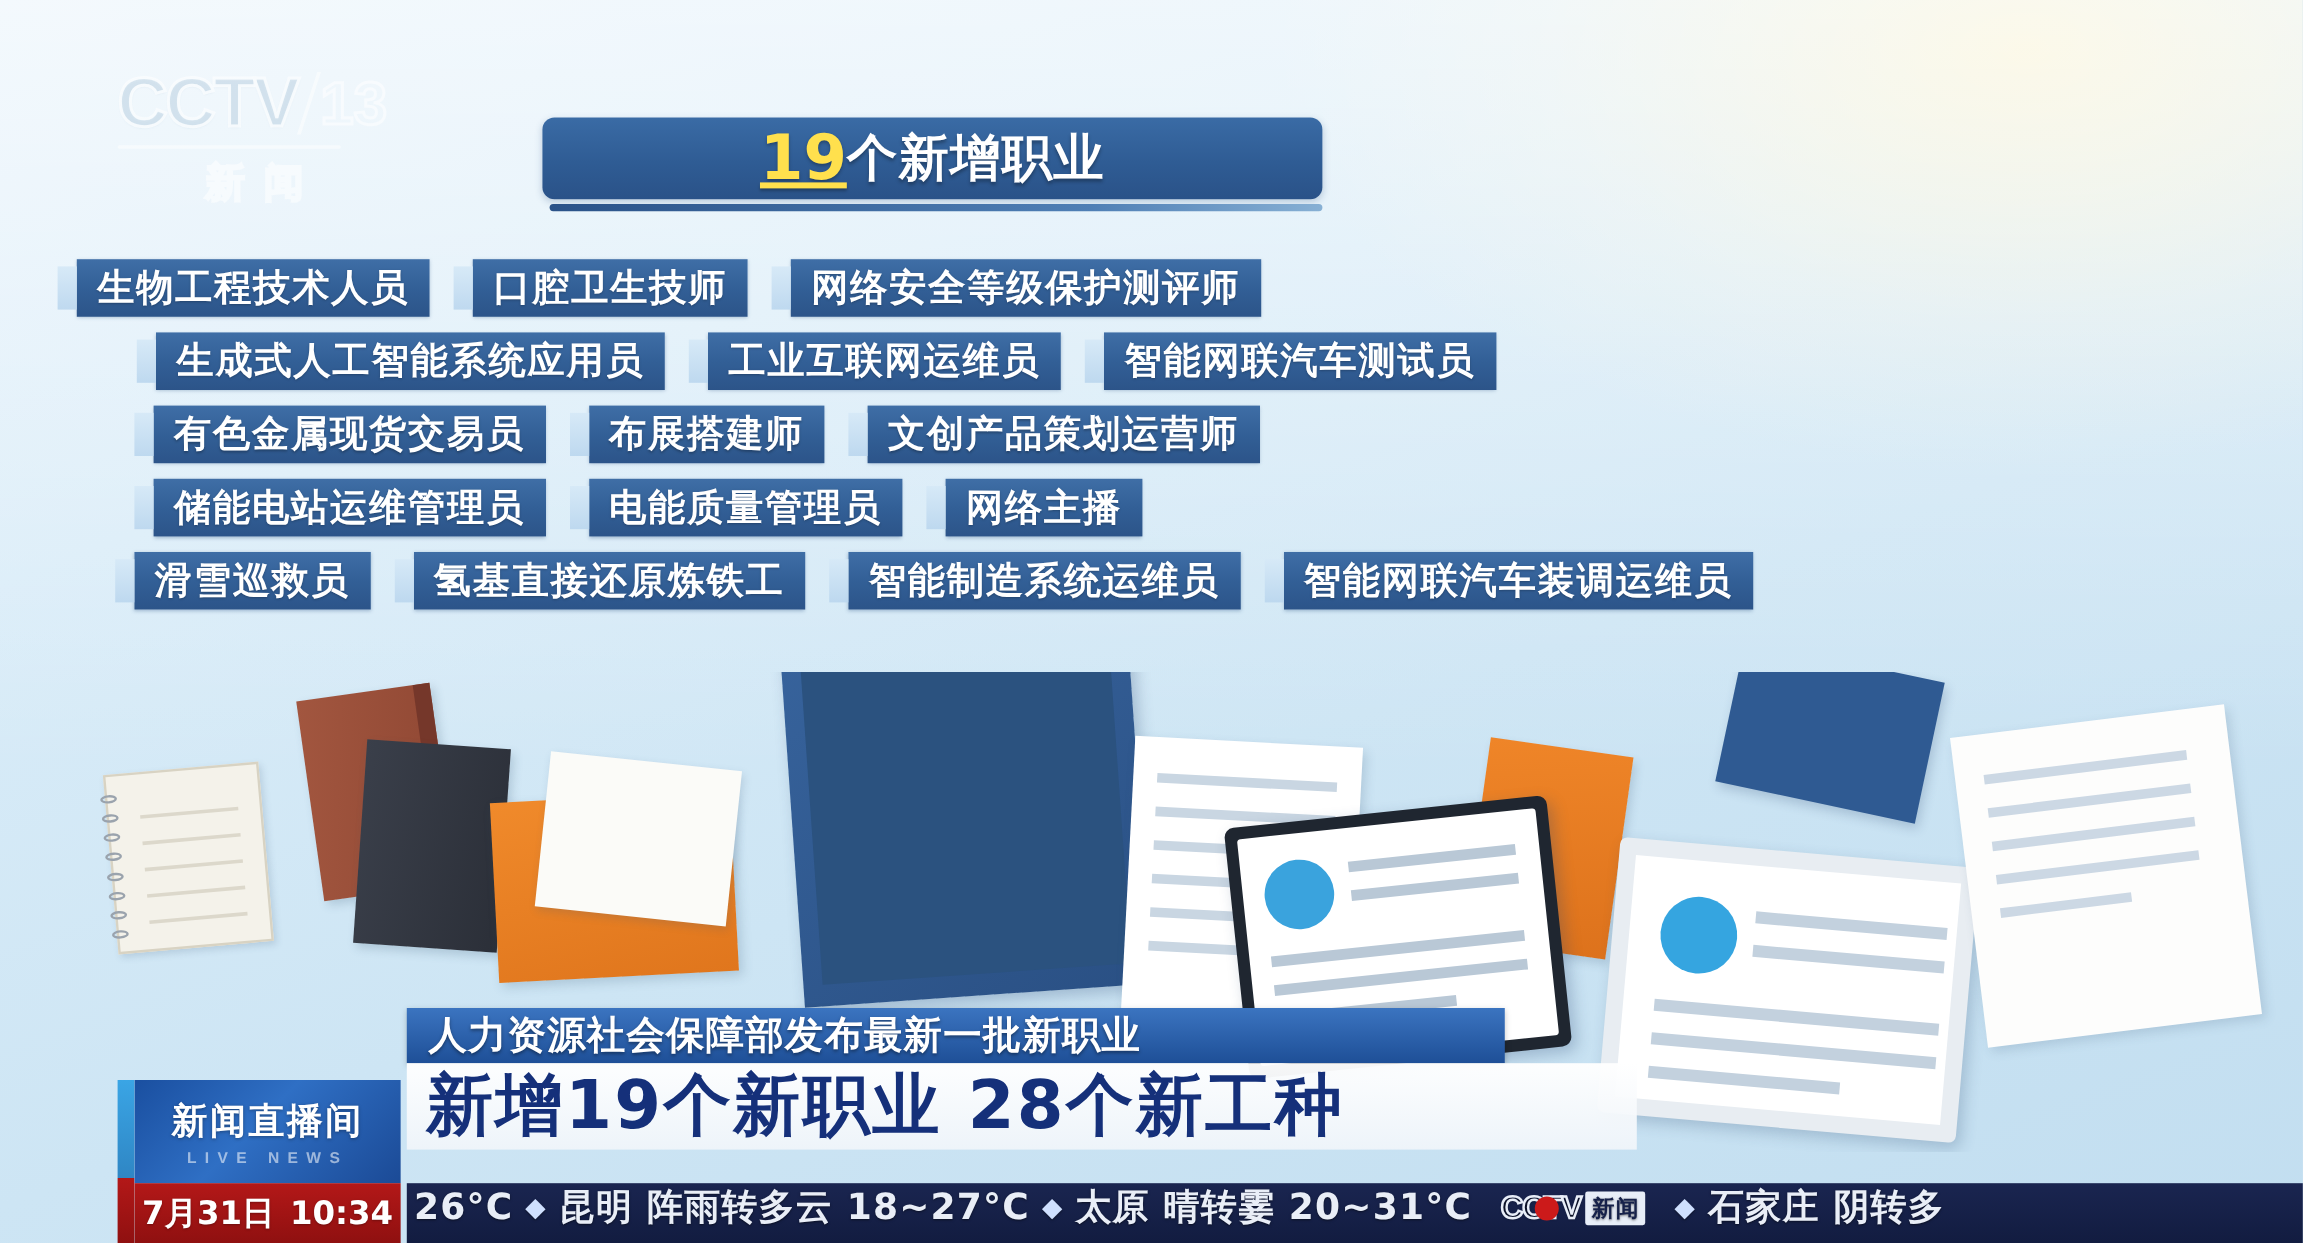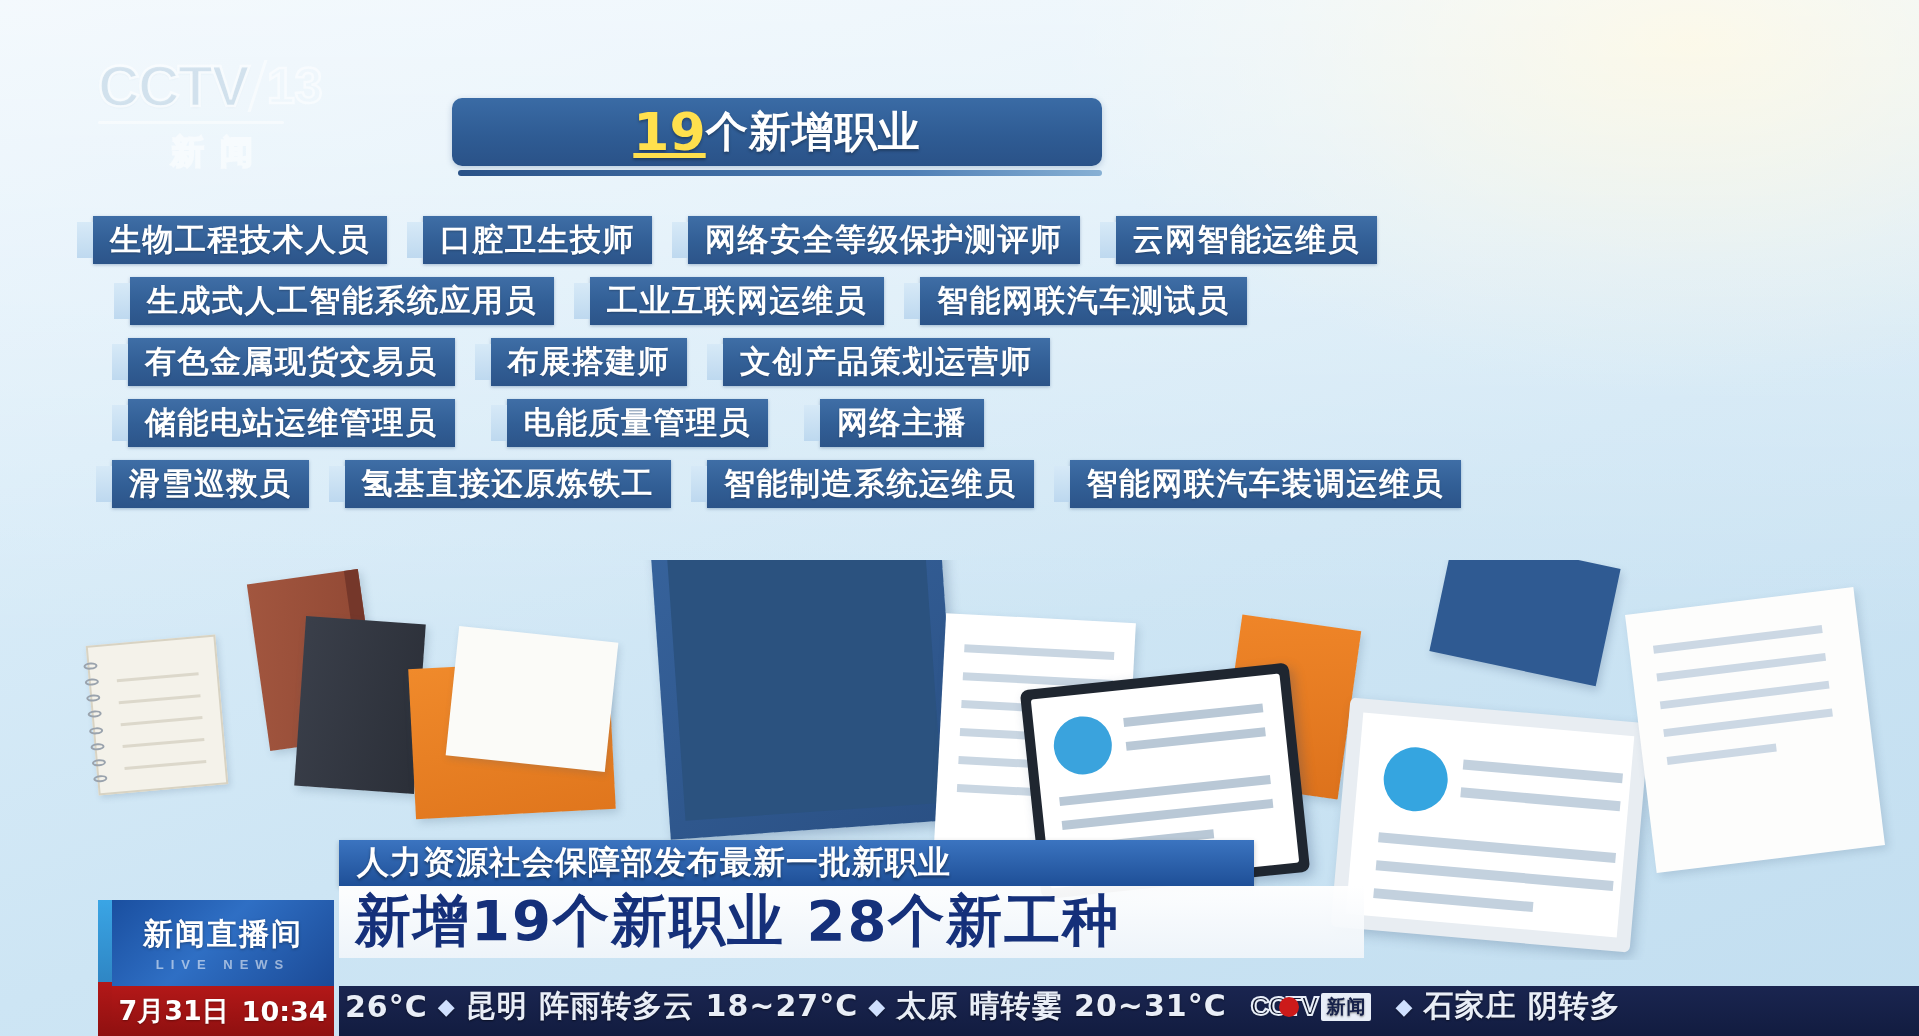--- a/index.html
+++ b/index.html
@@ -78,24 +78,24 @@
     text-shadow:0 2px 3px rgba(0,0,0,.30); letter-spacing:0px;text-decoration:underline;
   }
 
   
   #tag-grid {
     position:absolute; left:0; top:216px; width:1919px;
   }
   .tag-row {
     display:flex; align-items:center; margin-bottom:13px;
   }
-  .tag-row.r1 { padding-left:93px; }
+  .tag-row.r1 { padding-left:64px; }
   .tag-row.r2 { padding-left:130px; }
   .tag-row.r3 { padding-left:128px; }
-  .tag-row.r4 { padding-left:128px;gap:16px; }
+  .tag-row.r4 { padding-left:128px; }
   .tag-row.r5 { padding-left:112px; }
 
   .tag {
     position:relative;
     height:48px;
     padding:0 17px;
     margin-right:36px;
     display:flex; align-items:center; justify-content:center;
     background:linear-gradient(180deg,#3f6ea6 0%,#325f96 52%,#2c5489 100%);
     box-shadow:0 1px 3px rgba(40,80,130,.35);
@@ -334,23 +334,20 @@
 
   <div class="tag-row r1">
     <div class="tag">
         <span class="tag-label">生物工程技术人员</span>
       </div>
     <div class="tag">
         <span class="tag-label">口腔卫生技师</span>
       </div>
     <div class="tag">
         <span class="tag-label">网络安全等级保护测评师</span>
-      </div>
-    <div class="tag">
-        <span class="tag-label">云网智能运维员</span>
       </div>
   </div>
 
   <div class="tag-row r2">
     <div class="tag">
         <span class="tag-label">生成式人工智能系统应用员</span>
       </div>
     <div class="tag">
         <span class="tag-label">工业互联网运维员</span>
       </div>

